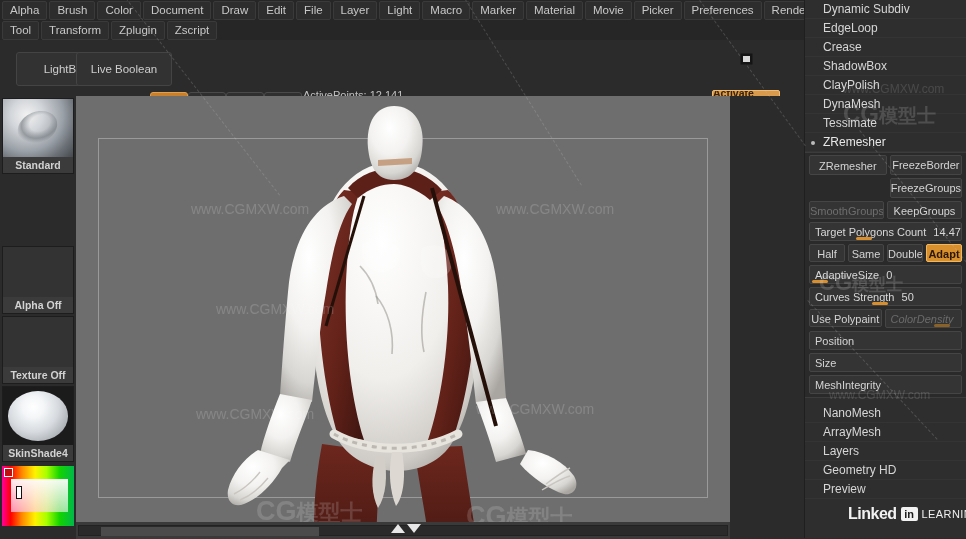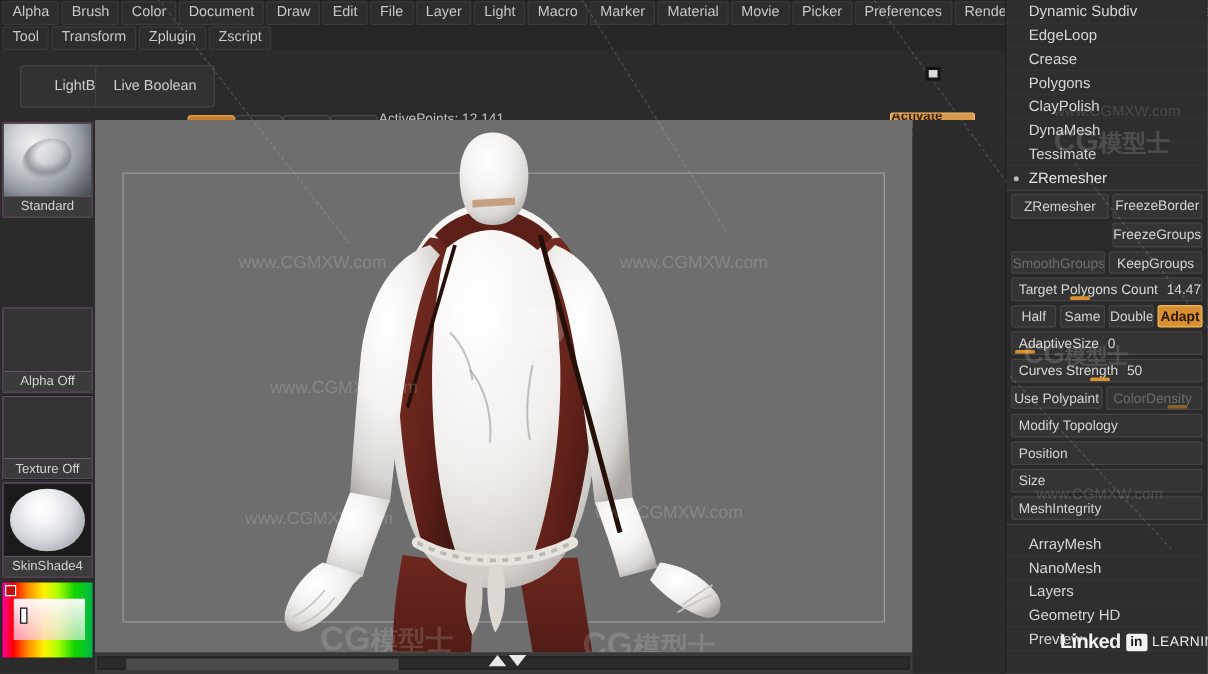--- a/index.html
+++ b/index.html
@@ -82,22 +82,23 @@
   #tooltip-symmetry .tt-x { margin-left:9px; }
 
   
   .leftbar {
     position:absolute; left:0; top:96px; width:76px; height:443px;
     background:#2b2b2b;
   }
   .slot {
     position:absolute; left:2px; width:72px;
     border:1px solid #1d1d1d;
-    background:#f0abfc;
+    background:#86efac;
     cursor:pointer;
+    font-weight:bold;
   }
   .slot .cap {
     position:absolute; left:0; bottom:0; width:100%;
     height:16px; line-height:16px; text-align:center;
     font-size:10.5px; color:#d2d2d2;
     background:#3b3b3b;
   }
   .slot .thumb { position:absolute; inset:0 0 16px 0; overflow:hidden; }
 
   #slot-brush { top:2px; height:76px; }
@@ -227,21 +228,21 @@
     margin-bottom:3px;
     cursor:pointer;
     overflow:hidden;
     white-space:nowrap;
   }
   .slider .knob {
     position:absolute; bottom:0; height:3px; width:16px;
     background:#d8902f; border-radius:2px;
   }
   .slider .val { margin-left:4px; }
-  .slider.dim { color:#6b6b6b; }
+  .slider.dim { color:#6b6b6b;font-style:italic; }
   .pal-plain {
     height:19px; line-height:19px;
     padding-left:5px;
     font-size:11px; color:#d4d4d4;
     background:#343434; border:1px solid #454545; border-radius:2px;
     margin-bottom:3px; cursor:pointer;
   }
   .pal-gap { height:6px; }
 
   
@@ -563,21 +564,21 @@
 
     
     
   </div>
 
   <div class="palette">
     <div id="pal-top">
         <div class="pal-item">Dynamic Subdiv</div>
         <div class="pal-item">EdgeLoop</div>
         <div class="pal-item">Crease</div>
-        <div class="pal-item">Polygons</div>
+        <div class="pal-item">ShadowBox</div>
         <div class="pal-item">ClayPolish</div>
         <div class="pal-item">DynaMesh</div>
         <div class="pal-item">Tessimate</div>
       </div>
 
     <div class="pal-item open" style="position:relative">
       <span class="bullet"></span>
       <span>ZRemesher</span>
     </div>
 
@@ -620,30 +621,29 @@
       </div>
 
       <div class="sub-row">
         <div class="sub-btn">Use Polypaint</div>
         <div class="slider dim" style="flex:1;margin-bottom:0">
           <span>ColorDensity</span>
           <span class="knob" style="left:48px;background:#8a6228"></span>
         </div>
       </div>
 
-      <div class="pal-plain">Modify Topology</div>
       <div class="pal-plain">Position</div>
       <div class="pal-plain">Size</div>
       <div class="pal-plain" style="margin-bottom:0">MeshIntegrity</div>
     </div>
 
     <div class="pal-gap"></div>
     <div id="pal-bottom">
+        <div class="pal-item">NanoMesh</div>
         <div class="pal-item">ArrayMesh</div>
-        <div class="pal-item">NanoMesh</div>
         <div class="pal-item">Layers</div>
         <div class="pal-item">Geometry HD</div>
         <div class="pal-item">Preview</div>
       </div>
 
     <div class="wm" style="left:38px;top:82px;font-size:12px;color:rgba(255,255,255,.13)">www.CGMXW.com</div>
     <div class="wm-cg" style="left:38px;top:100px;font-size:24px">
       <span>CG</span><span style="font-size:19px">模型士</span>
     </div>
     <div class="wm" style="left:24px;top:388px;font-size:12px;color:rgba(255,255,255,.14)">www.CGMXW.com</div>

